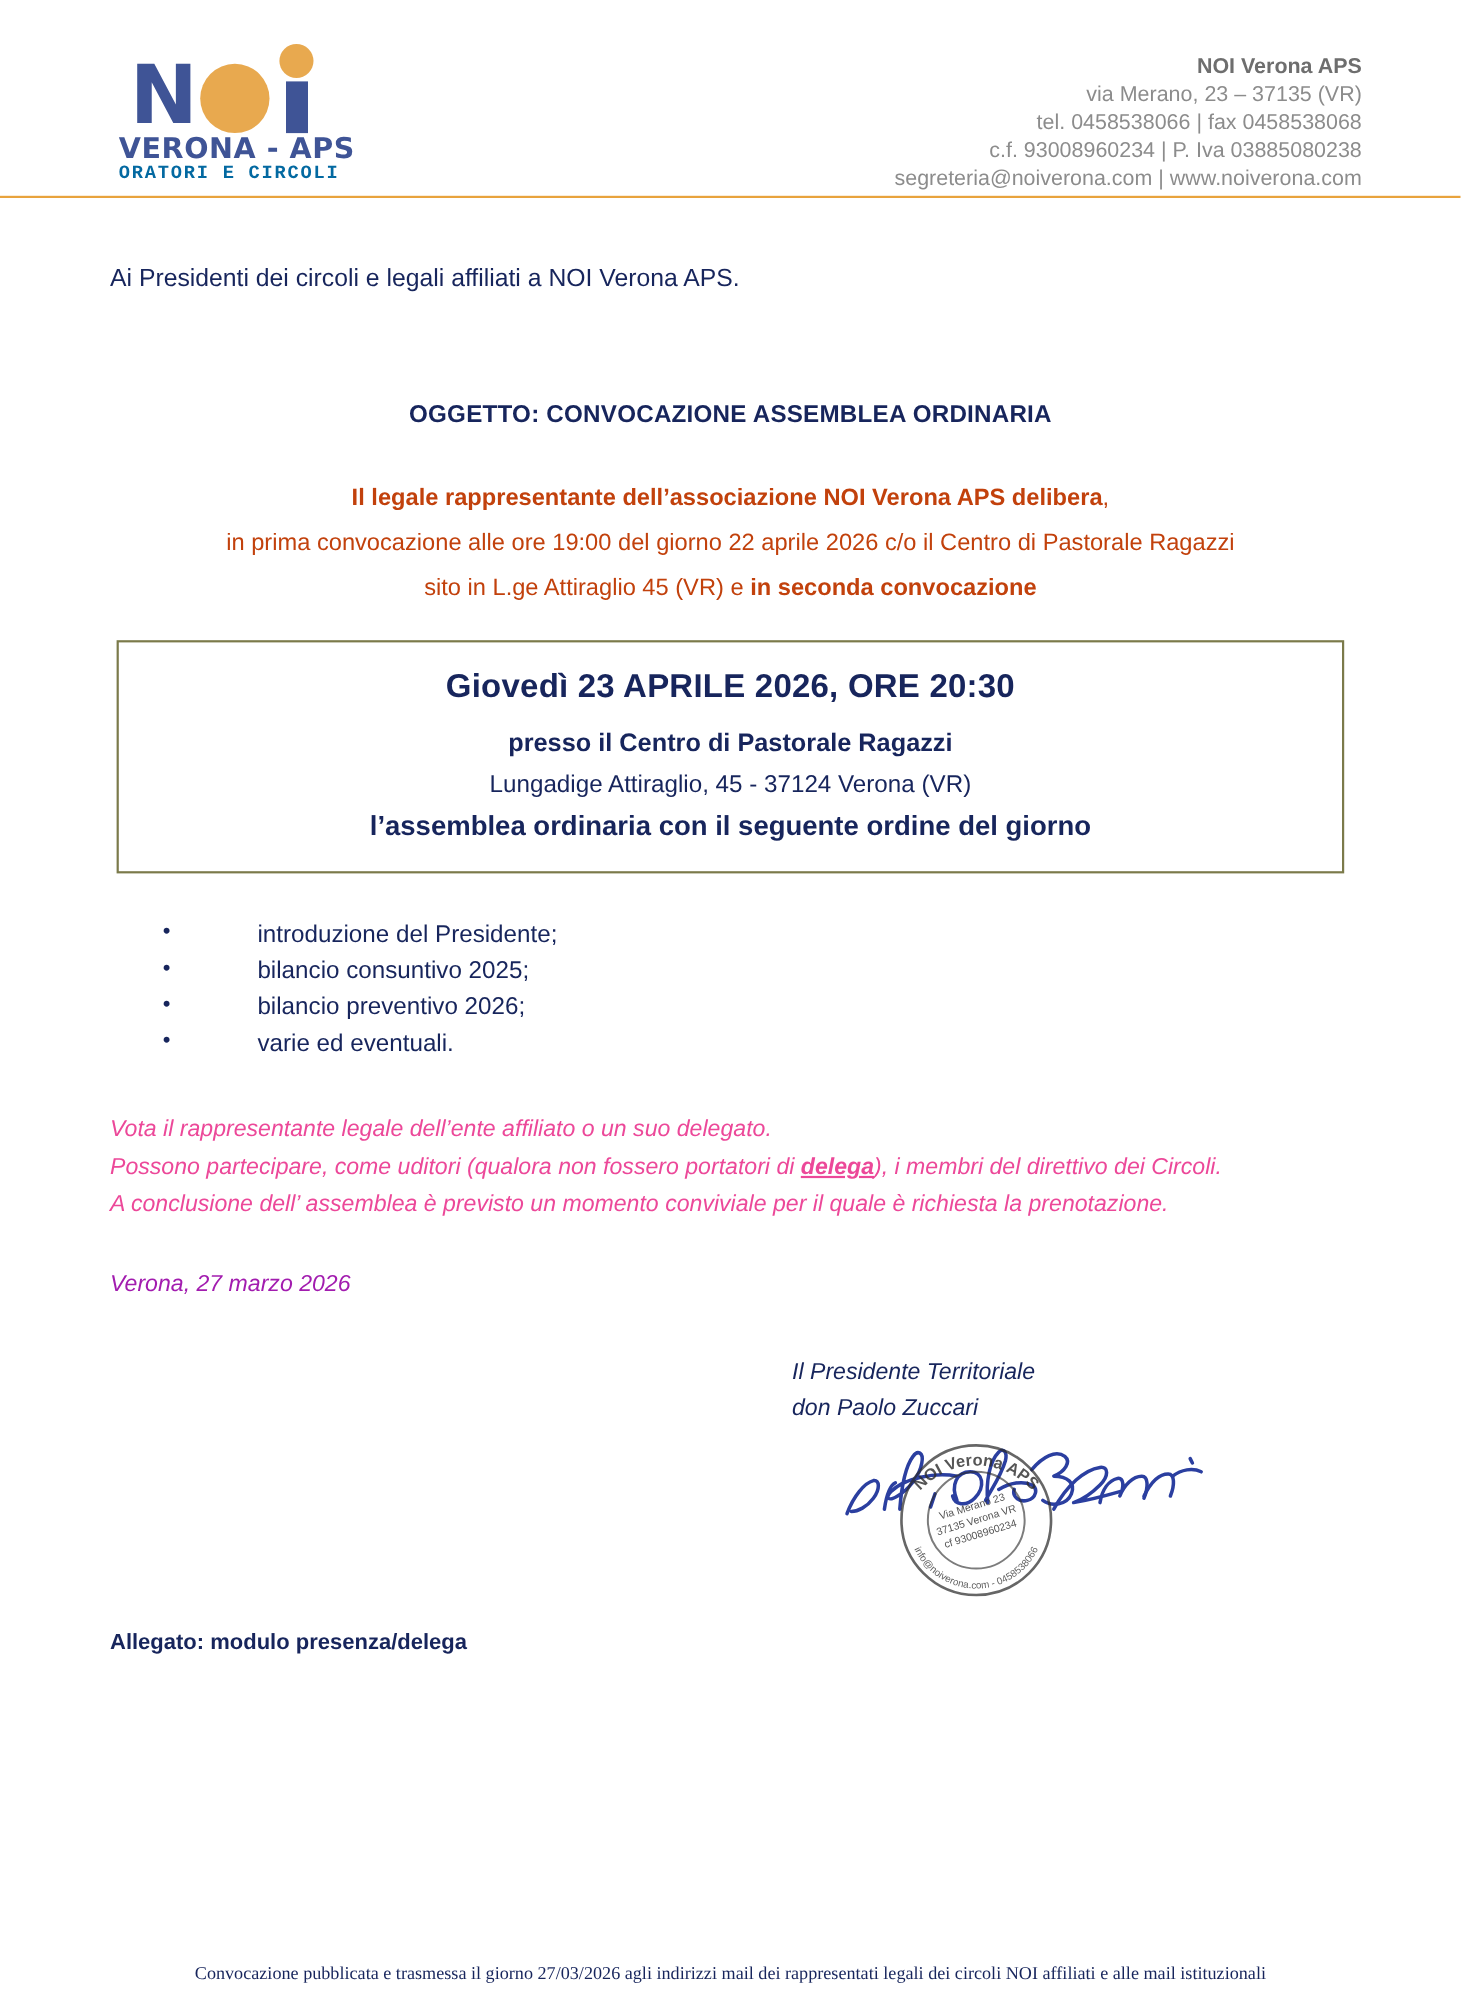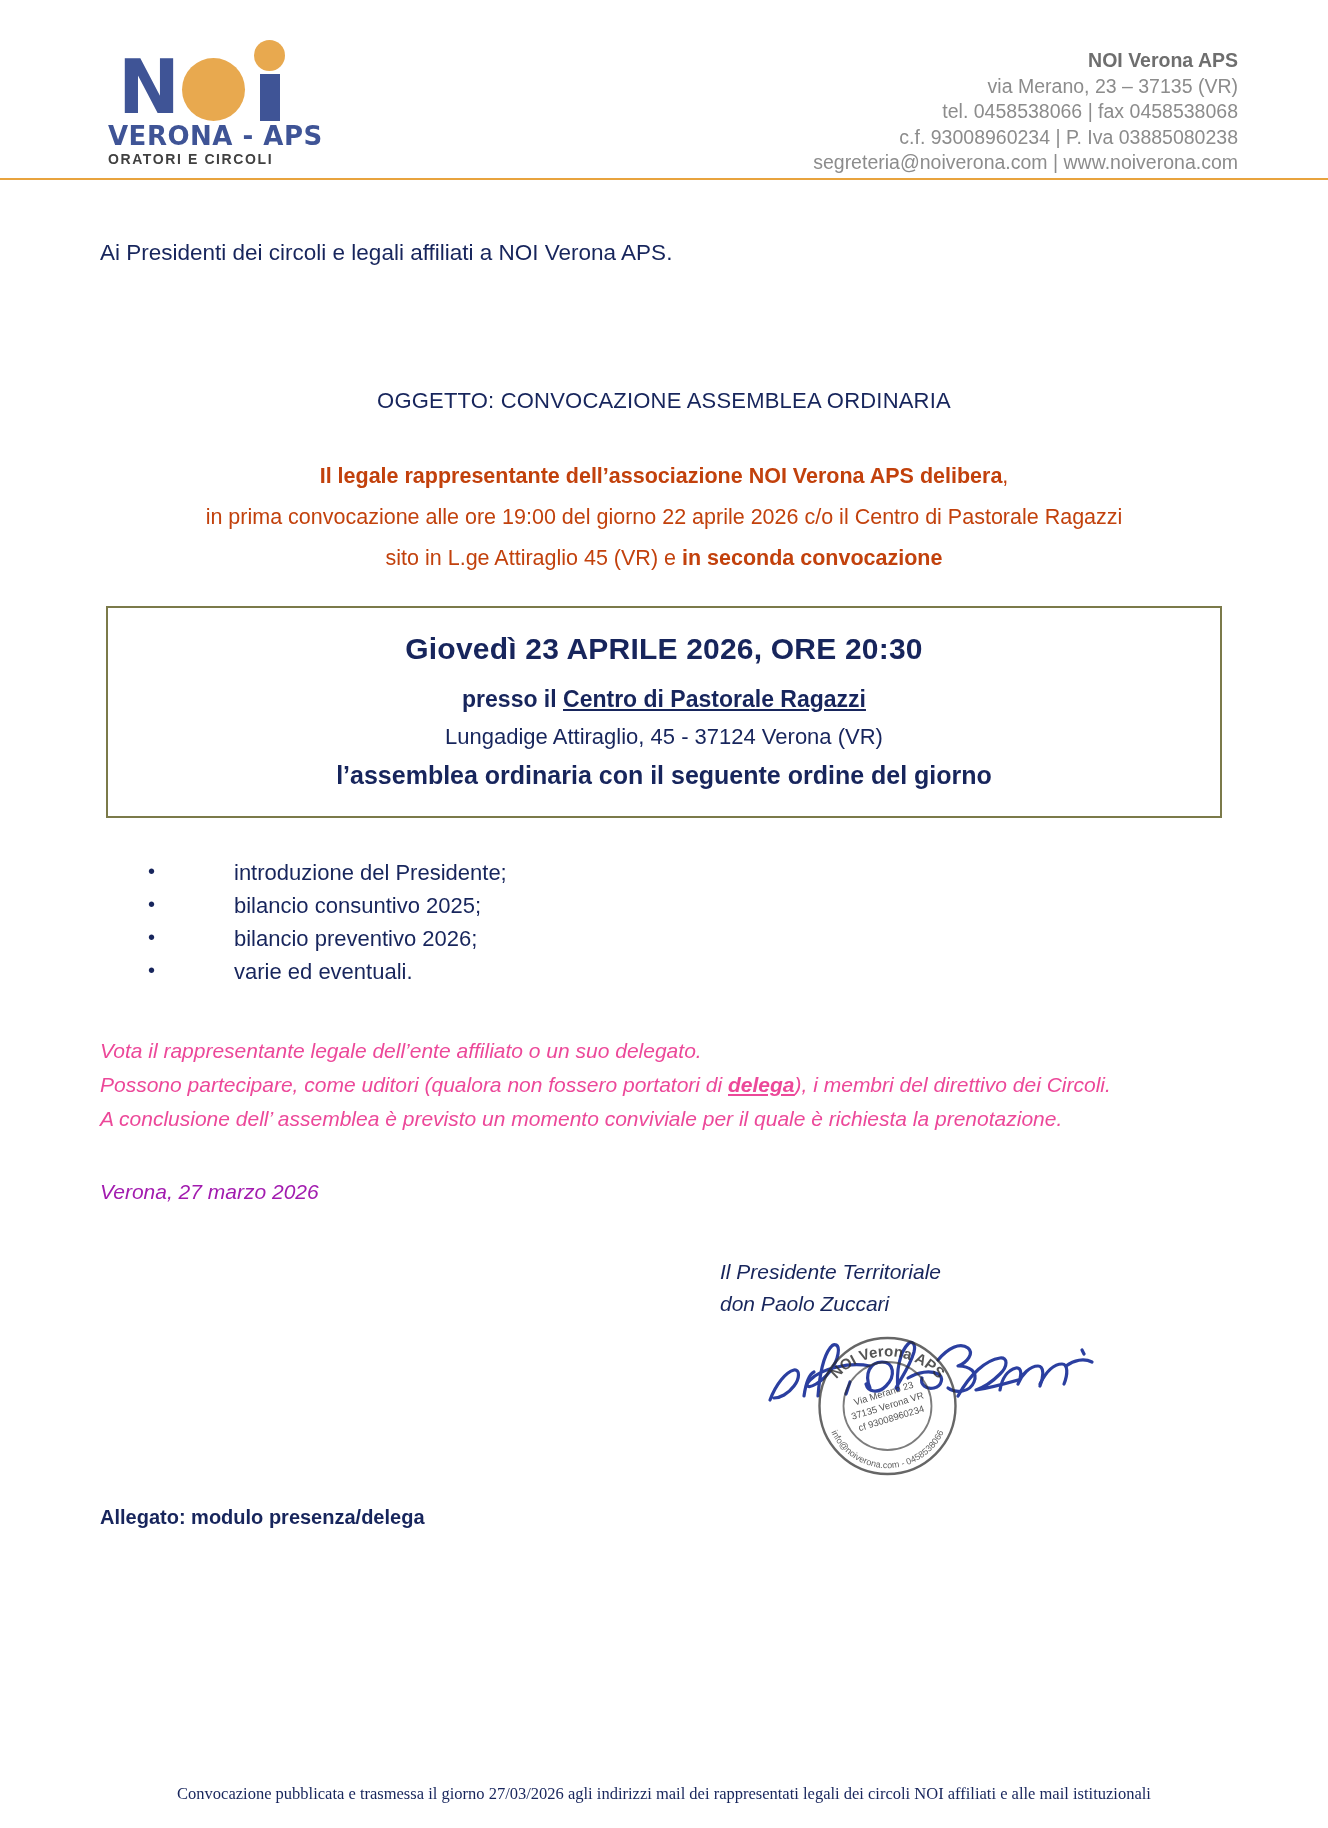--- a/index.html
+++ b/index.html
@@ -77,24 +77,24 @@
   .logo-verona {
     margin-top: 2px;
     font-family: "DejaVu Sans", sans-serif;
     font-size: 26px;
     font-weight: 700;
     color: #3f5496;
     letter-spacing: 0.5px;
     line-height: 28px;
   }
   .logo-oratori {
-    font-family: Liberation Sans, sans-serif;
-    font-size: 14px;
-    font-weight: 700;
-    color: #404040;
+    font-family: Liberation Mono, monospace;
+    font-size: 17px;
+    font-weight: 700;
+    color: #0369a1;
     letter-spacing: 1.6px;
     line-height: 18px;
   }
   .header-contact {
     position: absolute;
     right: 90px;
     top: 48px;
     text-align: right;
     color: #8c8c8c;
     font-size: 19.5px;
@@ -111,24 +111,24 @@
     position: relative;
     padding: 0 100px;
   }
   .addressee {
     margin-top: 58px;
     font-size: 22.5px;
     color: #17255c;
     line-height: 30px;
   }
   .subject {
-    margin-top: 120px;
+    margin-top: 96px;
     text-align: center;
     font-size: 22px;
-    font-weight: 400;
+    font-weight: 700;
     color: #17255c;
     letter-spacing: 0.2px;
   }
   .delibera {
     margin-top: 42px;
     text-align: center;
     font-size: 21.5px;
     color: #c2410c;
     line-height: 41px;
   }
@@ -145,21 +145,21 @@
     font-weight: 700;
     color: #17255c;
     letter-spacing: 0.2px;
   }
   .callout-place {
     margin-top: 20px;
     font-size: 23px;
     font-weight: 700;
     color: #17255c;
   }
-  .callout-place .u { text-decoration: underline; }
+  .callout-place .u { }
   .callout-address {
     margin-top: 11px;
     font-size: 22px;
     color: #17255c;
   }
   .callout-agenda {
     margin-top: 11px;
     font-size: 25px;
     font-weight: 700;
     color: #17255c;

